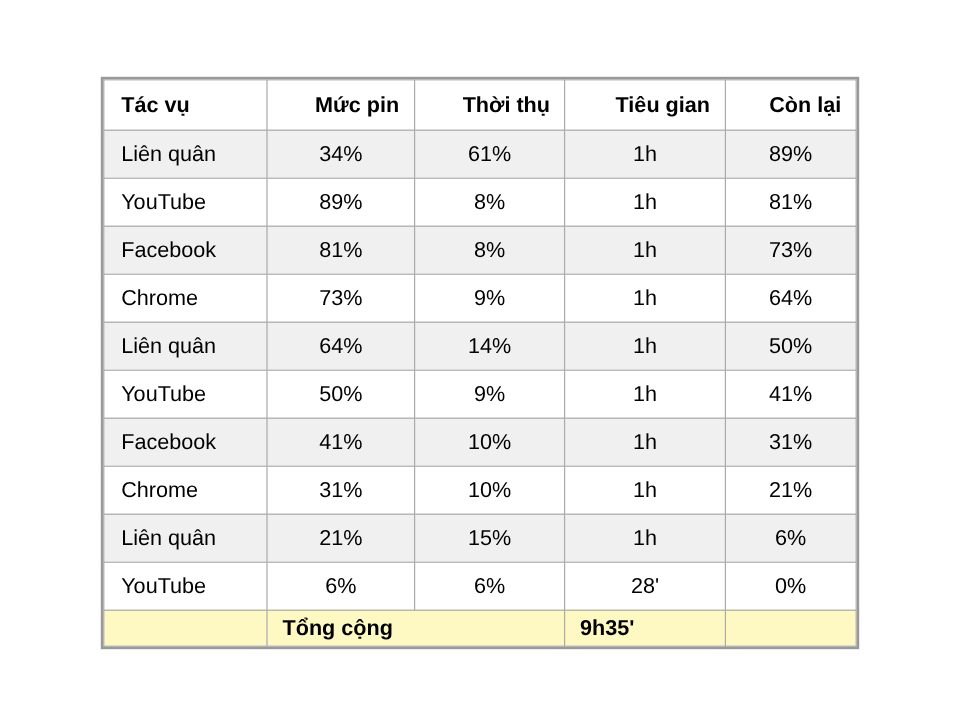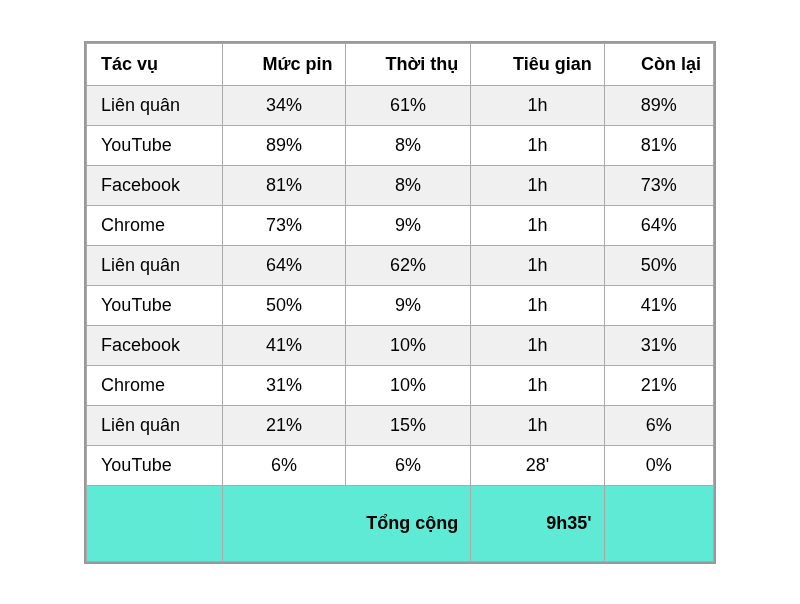--- a/index.html
+++ b/index.html
@@ -54,25 +54,25 @@
 
     tbody tr:nth-child(odd) {
       background: #f0f0f0;
     }
 
     tbody tr:nth-child(even) {
       background: #ffffff;
     }
 
     tfoot tr td {
-      padding: 27px 12px;
+      padding: 4px 12px;
       border: 1px solid #aaa;
-      background: #5eead4;
+      background: #fef9c3;
       font-weight: bold;
-      text-align: right;
+      text-align: left;
     }
   </style>
 </head>
 <body>
 
 <div class="table-wrapper">
   <table>
     <thead>
       <tr>
         <th>Tác vụ</th>
@@ -107,21 +107,21 @@
         <tr>
           <td>Chrome</td>
           <td>73%</td>
           <td>9%</td>
           <td>1h</td>
           <td>64%</td>
         </tr>
         <tr>
           <td>Liên quân</td>
           <td>64%</td>
-          <td>62%</td>
+          <td>14%</td>
           <td>1h</td>
           <td>50%</td>
         </tr>
         <tr>
           <td>YouTube</td>
           <td>50%</td>
           <td>9%</td>
           <td>1h</td>
           <td>41%</td>
         </tr>

